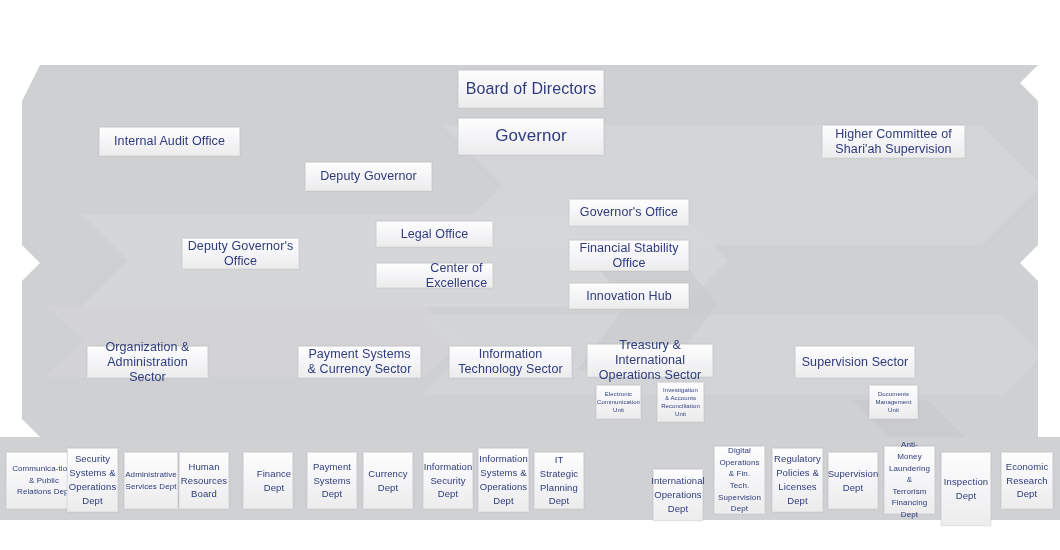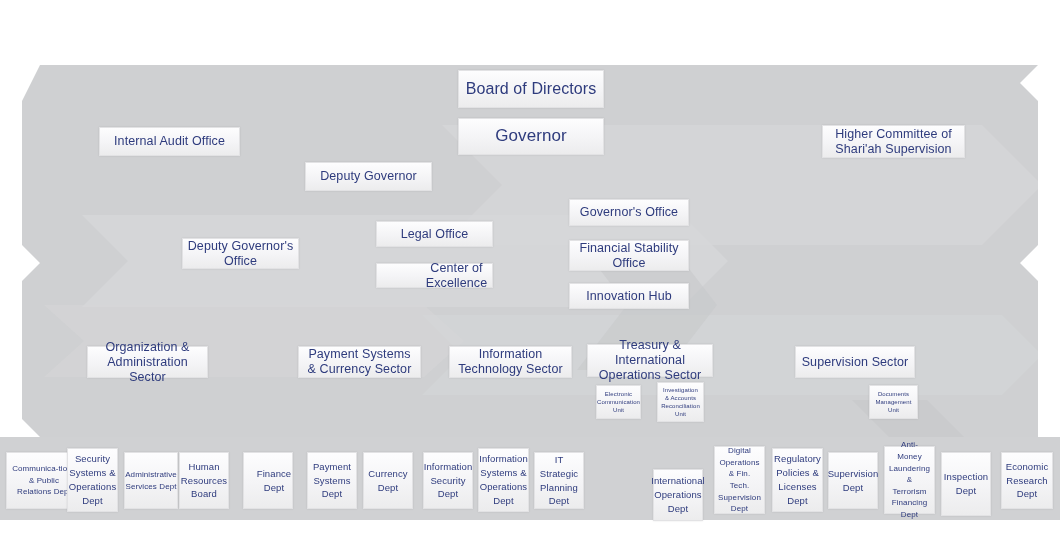--- a/index.html
+++ b/index.html
@@ -270,20 +270,20 @@
   </div>
   <div class="node n-dept-lg" style="left:772px; top:448px; width:51px; height:64px;">
     <span>Regulatory Policies &amp; Licenses Dept</span>
   </div>
   <div class="node n-dept-lg" style="left:828px; top:452px; width:50px; height:57px;">
     <span>Supervision Dept</span>
   </div>
   <div class="node n-dept" style="left:884px; top:446px; width:51px; height:68px;">
     <span>Anti-Money Laundering &amp; Terrorism Financing Dept</span>
   </div>
-  <div class="node n-dept-lg" style="left:941px; top:452px; width:50px; height:64px;">
+  <div class="node n-dept-lg" style="left:941px; top:452px; width:50px; height:74px;">
     <span>Inspection Dept</span>
   </div>
   <div class="node n-dept-lg" style="left:1001px; top:452px; width:52px; height:57px;">
     <span>Economic Research Dept</span>
   </div>
 
 </div>
 
 </body></html>

